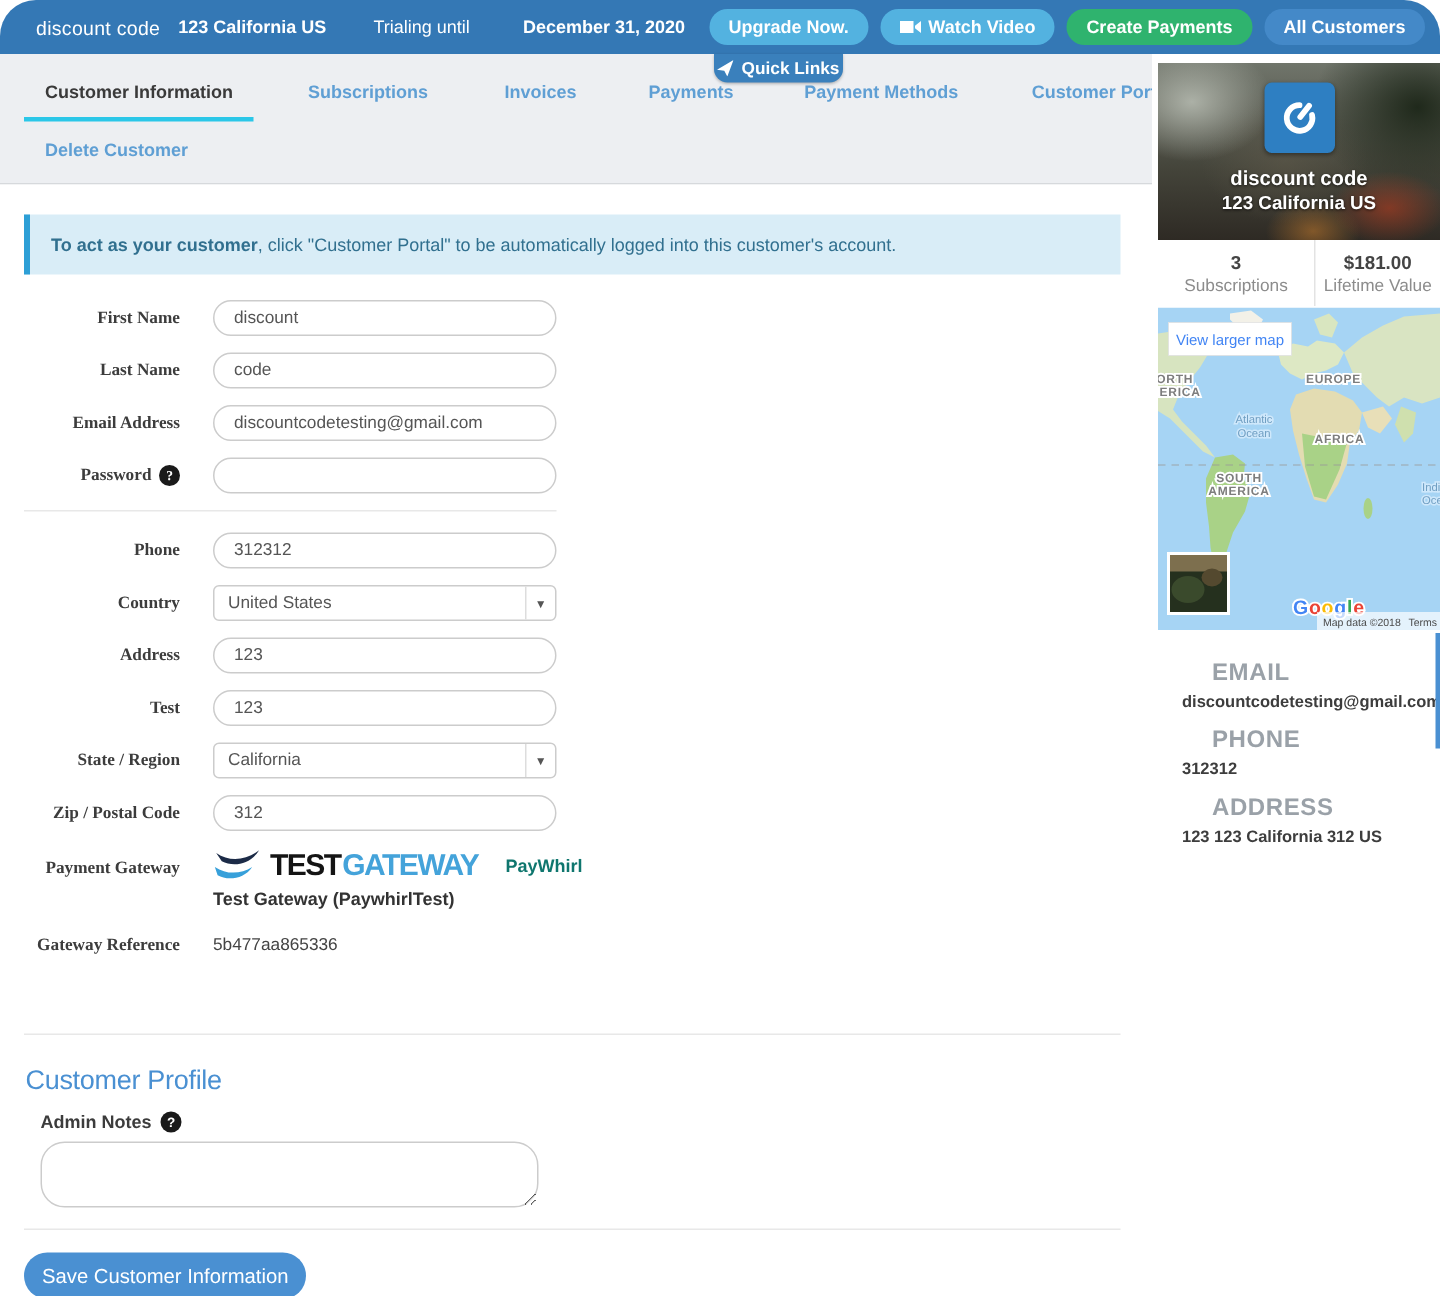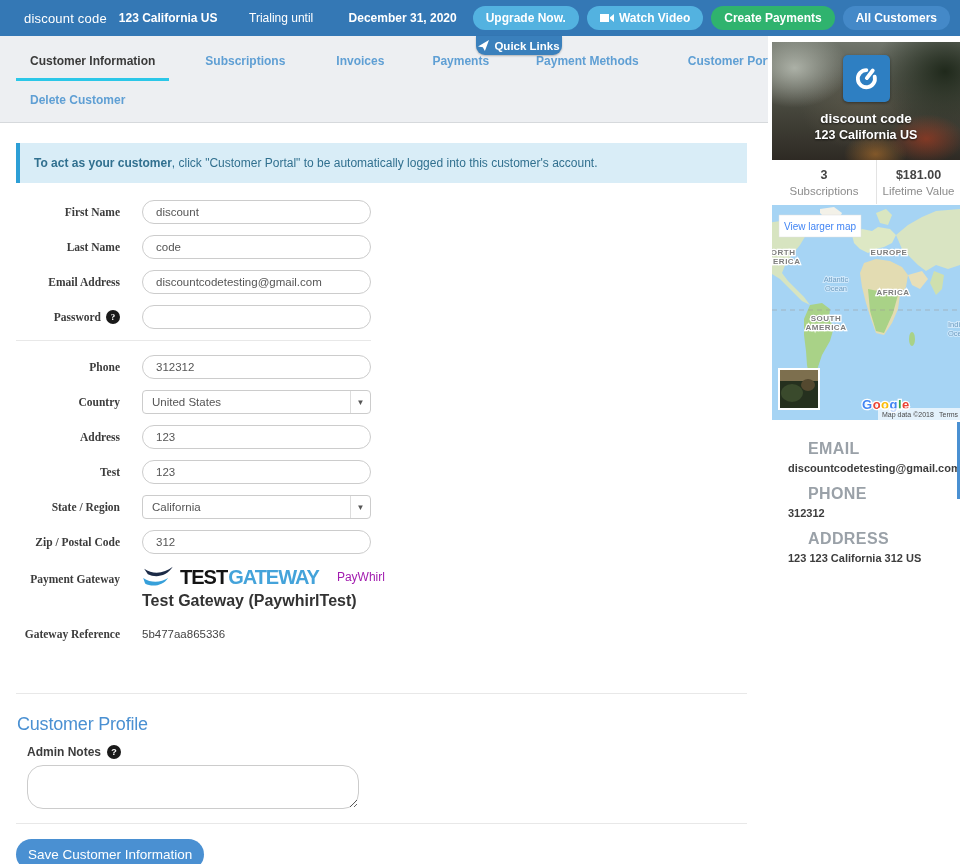--- a/index.html
+++ b/index.html
@@ -1,18 +1,18 @@
 <!DOCTYPE html>
 <html><head>
 <meta charset="utf-8">
 <style>
   * { box-sizing: border-box; margin: 0; padding: 0; }
   html,body { width:960px; height:864px; }
   body { font-family:"Liberation Sans", sans-serif; background:#fff; }
-  .page { position:relative; width:960px; height:864px; overflow:hidden; background:#fff; }
+  .page { position:relative; width:960px; height:864px; overflow:hidden; background:#fff;border-radius:24px; }
 
   
   .header { position:absolute; top:0; left:0; width:960px; height:36px; background:#3478b5; display:flex; align-items:center; z-index:5; }
   .logo { margin-left:24px; color:#fff; font-size:13px; letter-spacing:.2px; }
   .hdr-loc { margin-left:12px; color:#fff; font-size:12px; font-weight:bold; }
   .hdr-right { margin-left:auto; display:flex; align-items:center; gap:8px; margin-right:10px; }
   .trial { color:#fff; font-size:12px; margin-right:8px; white-space:nowrap; }
   .trial b { font-weight:bold;padding-left:32px; }
   .hbtn { height:24px; border:none; border-radius:13px; color:#fff; font-weight:bold; font-size:12px;
           display:inline-flex; align-items:center; gap:5px; padding:0 13px; cursor:pointer; font-family:inherit; white-space:nowrap; }
@@ -46,22 +46,22 @@
   .select .caret { width:20px; border-left:1px solid #ddd; display:flex; align-items:center; justify-content:center; color:#555; font-size:8px; }
   .help { width:14px; height:14px; border-radius:50%; background:#1a1a1a; color:#fff; font-size:9px; font-weight:bold; display:inline-flex; align-items:center; justify-content:center; flex-shrink:0; }
   .hr-form { border:none; border-top:1px solid #e8e8e8; margin:4px 397px 14px 16px; }
   .hr-wide { border:none; border-top:1px solid #e8e8e8; margin:0 21px 0 16px; }
 
   .gateway-row { align-items:flex-start; margin-bottom:0; }
   .gateway-row .flabel { margin-top:8px; }
   .gw-logo-line { display:flex; align-items:center; gap:6px; }
   .gw-test { font-size:20px; font-weight:800; color:#141414; letter-spacing:-1px; }
   .gw-gateway { font-size:20px; font-weight:800; color:#44a3da; letter-spacing:-1px; margin-left:-5px; }
-  .gw-brand { margin-left:12px; font-size:12px; font-weight:normal; color:#a21caf; }
-  .gw-caption { font-size:16px; font-weight:bold; color:#333; margin-top:3px; }
+  .gw-brand { margin-left:12px; font-size:12px; font-weight:bold; color:#0f766e; }
+  .gw-caption { font-size:12px; font-weight:bold; color:#333; margin-top:3px; }
   .gref-row { margin-top:18px; }
   .gref-value { font-size:11.5px; color:#444; }
 
   .cp-heading { margin:20px 0 0 17px; font-size:18px; letter-spacing:-.2px; color:#4a90d2; font-weight:400; }
   .admin-label { margin:10px 0 6px 27px; font-size:12px; font-weight:bold; color:#3c3c3c; display:flex; align-items:center; gap:6px; }
   .notes { display:block; margin-left:27px; width:332px; height:44px; border:1px solid #ccc; border-radius:16px; padding:8px 15px; resize:vertical; font-family:inherit; font-size:12px; color:#555; outline:none; }
   .save-btn { margin:15px 0 0 16px; background:#4a90d2; color:#fff; border:none; border-radius:16px; height:31px; padding:0 12px; font-size:13.5px; font-family:inherit; cursor:pointer; }
 
   
   .sidebar { position:absolute; top:36px; left:768px; width:192px; height:828px; background:#fff; }

